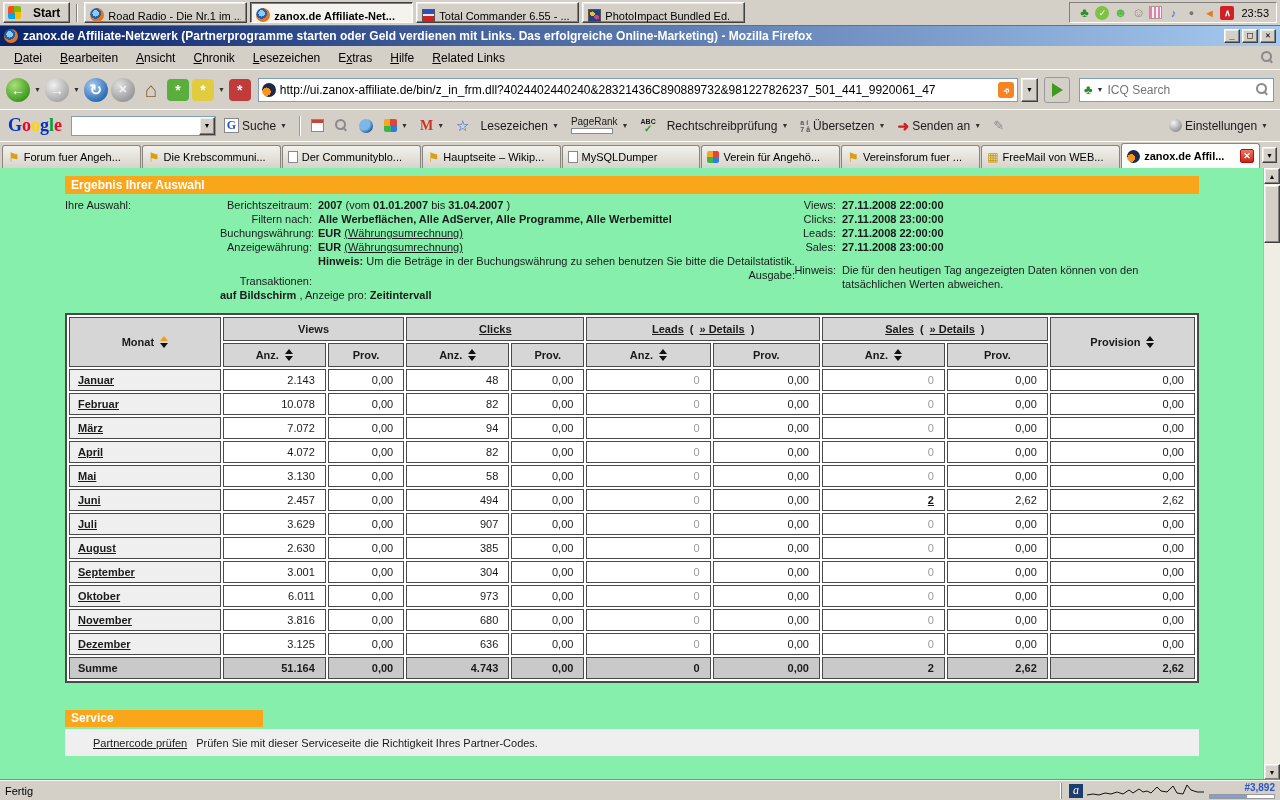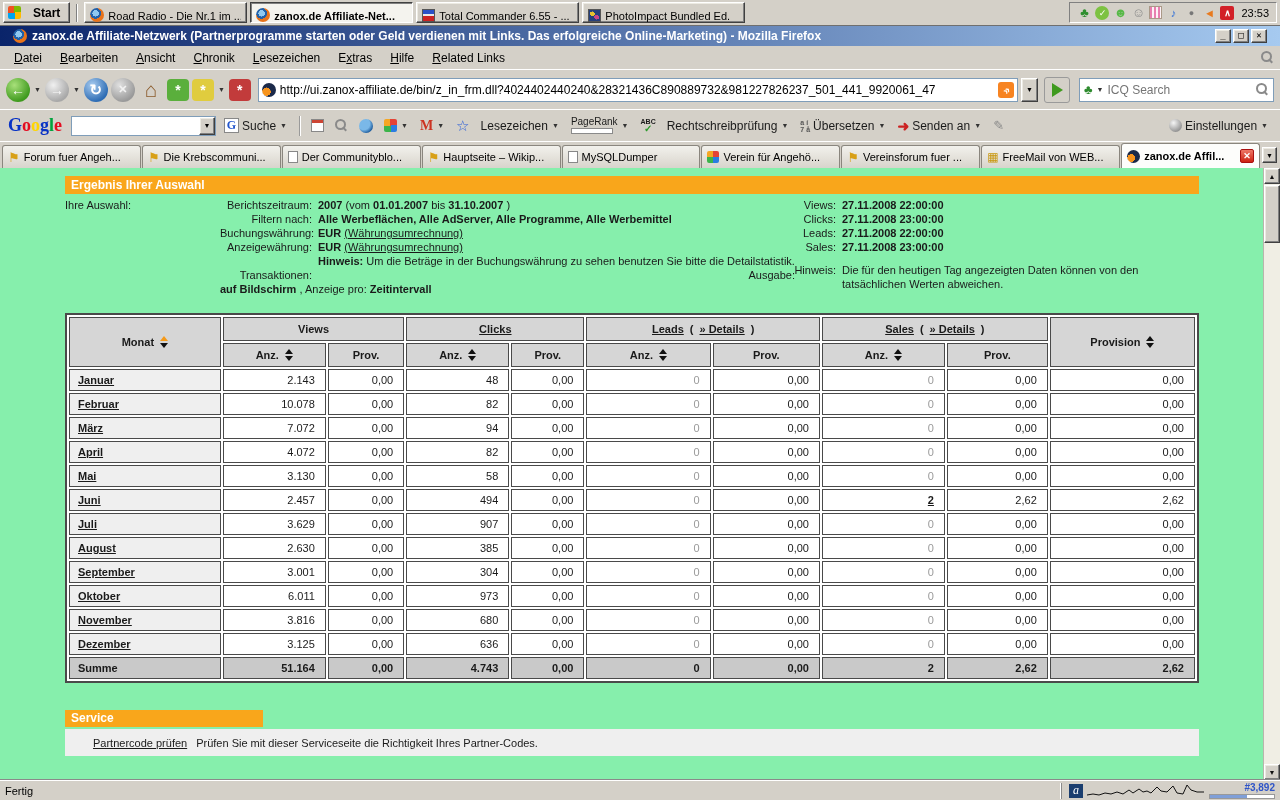--- a/index.html
+++ b/index.html
@@ -29,21 +29,21 @@
   .ti-person { color:#57B947; font-size:13px; }
   .ti-smiley { color:#8a8a8a; font-size:13px; }
   .ti-stripe { background:repeating-linear-gradient(90deg,#E87FB0 0 2px,#fdf2f7 2px 4px); border:1px solid #a98; width:13px; height:13px; }
   .ti-mixer  { color:#2F6FD8; font-size:11px; }
   .ti-vol    { color:#777; font-size:9px; }
   .ti-speaker{ color:#E87A1E; font-size:11px; font-weight:bold; }
   .ti-avira  { background:#D22027; color:#fff; border-radius:2px; font-size:9px; font-weight:bold; }
   .clock { font-size:11px; margin-left:3px; }
 
   
-  #titlebar { position:absolute; top:26px; left:0; width:1280px; height:20px; background:linear-gradient(90deg,#0A246A,#A6CAF0); display:flex; align-items:center; padding:0 13px; gap:5px; }
+  #titlebar { position:absolute; top:26px; left:0; width:1280px; height:20px; background:linear-gradient(90deg,#0A246A,#A6CAF0); display:flex; align-items:center; padding:0 4px; gap:5px; }
   .title-text { color:#fff; font-weight:bold; font-size:12px; white-space:nowrap; overflow:hidden; flex:1; }
   .winbtns { display:flex; gap:2px; }
   .winbtn { width:16px; height:14px; background:#D4D0C8; font-size:9px; line-height:11px; text-align:center; font-family:"DejaVu Sans Mono", monospace; cursor:pointer; }
 
   #menubar { position:absolute; top:46px; left:0; width:1280px; height:23px; background:#D4D0C8; display:flex; align-items:center; padding:0 6px; gap:4px; font-size:12px; }
   .menu-item { padding:3px 8px; cursor:pointer; white-space:nowrap; }
   .menu-right { margin-left:auto; }
 
   #navbar { position:absolute; top:69px; left:0; width:1280px; height:40px; background:#D4D0C8; border-top:1px solid #fff; display:flex; align-items:center; padding:0 6px; gap:3px; }
   .nav-circle { width:24px; height:24px; border-radius:50%; display:flex; align-items:center; justify-content:center; color:#fff; font-size:14px; font-weight:bold; cursor:pointer; flex:0 0 auto; }
@@ -110,21 +110,21 @@
   
   #content { position:absolute; top:168px; left:0; width:1280px; height:612px; background:#86efac; overflow:hidden; font-size:11px; color:#1a1a1a; }
   .result-hd { position:absolute; left:65px; top:8px; width:1134px; height:18px; background:#F9A61B; color:#fff; font-weight:bold; font-size:12px; line-height:18px; padding-left:6px; }
   .sel-wrap { position:absolute; left:65px; top:30px; display:flex; line-height:14px; }
   .sel-caption { width:155px; }
   .sel-rows { display:grid; grid-template-columns:92px max-content; column-gap:6px; align-items:start; }
   .sel-label { text-align:right; white-space:nowrap; }
   .sel-value { white-space:nowrap; }
   .seg-b { font-weight:bold; }
   .seg-l { text-decoration:underline; cursor:pointer; }
-  .gap-above { margin-top:0; }
+  .gap-above { margin-top:6px; }
 
   .stats { position:absolute; left:790px; top:30px; width:412px; line-height:14px; }
   .stats-grid { display:grid; grid-template-columns:46px max-content; column-gap:6px; }
   .stats-label { text-align:right; }
   .stats-value { font-weight:bold; }
   .stats-hin { display:grid; grid-template-columns:46px 356px; column-gap:6px; margin-top:9px; }
 
   table.stat-table { position:absolute; left:65px; top:145px; width:1134px; border-collapse:separate; border-spacing:2px; border:2px solid #4a4a4a; background:#fff; table-layout:fixed; font-size:11px; }
   .stat-table th { background:#D6D6D6; font-weight:bold; border:1px solid #4a4a4a; padding:2px 4px; height:24px; }
   .stat-table td { background:#fff; border:1px solid #4a4a4a; padding:4px 10px 4px 6px; text-align:right; }
@@ -372,21 +372,21 @@
     <span class="tab-dd bvl-out">▼</span>
 </div>
 
 <div id="content">
   <div class="result-hd">Ergebnis Ihrer Auswahl</div>
 
   <div class="sel-wrap">
     <div class="sel-caption">Ihre Auswahl:</div>
     <div class="sel-rows" id="sel-rows">
         <div class="sel-label">Berichtszeitraum:</div>
-        <div class="sel-value"><span class="seg-b ">2007</span><span>  (vom </span><span class="seg-b ">01.01.2007</span><span> bis </span><span class="seg-b ">31.10.2007</span><span> )</span></div>
+        <div class="sel-value"><span class="seg-b ">2007</span><span>  (vom </span><span class="seg-b ">01.01.2007</span><span> bis </span><span class="seg-b ">31.04.2007</span><span> )</span></div>
         <div class="sel-label">Filtern nach:</div>
         <div class="sel-value"><span class="seg-b ">Alle Werbeflächen, Alle AdServer, Alle Programme, Alle Werbemittel</span></div>
         <div class="sel-label">Buchungswährung:</div>
         <div class="sel-value"><span class="seg-b ">EUR </span><span class="seg-l">(Währungsumrechnung)</span></div>
         <div class="sel-label">Anzeigewährung:</div>
         <div class="sel-value"><span class="seg-b ">EUR </span><span class="seg-l">(Währungsumrechnung)</span></div>
         <div class="sel-label"></div>
         <div class="sel-value"><span class="seg-b ">Hinweis:</span><span> Um die Beträge in der Buchungswährung zu sehen benutzen Sie bitte die Detailstatistik.</span></div>
         <div class="sel-label gap-above">Transaktionen:</div>
         <div class="sel-label">Ausgabe:</div>

